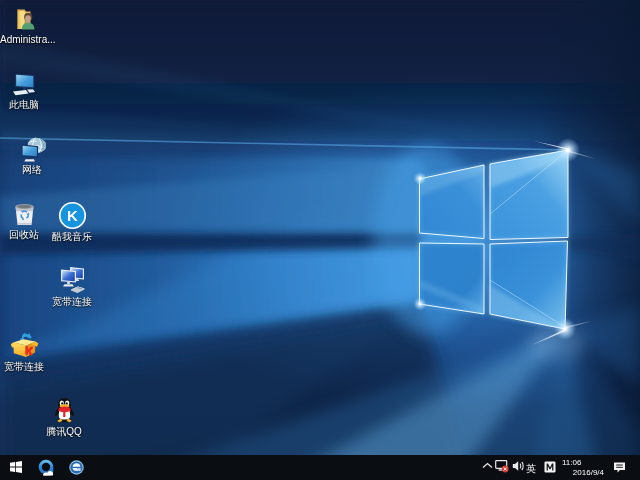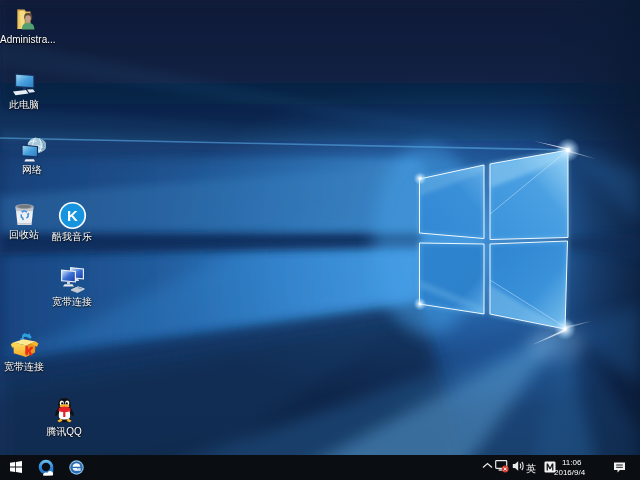--- a/index.html
+++ b/index.html
@@ -329,19 +329,19 @@
 <svg class="tb" style="right:115px;top:5px;" width="13" height="12" viewBox="0 0 13 12">
 <path d="M0.8,4 L3,4 L6.2,1.3 L6.2,10.7 L3,8 L0.8,8 Z" fill="#e8e8e8"></path>
 <path d="M8,3.6 C9,4.7 9,7.3 8,8.4 M9.8,2 C11.6,3.8 11.6,8.2 9.8,10" stroke="#e8e8e8" stroke-width="1.1" fill="none"></path>
 </svg>
 <div class="trtxt" style="right:104px;top:7px;font-size:10px;">英</div>
 <svg class="tb" style="right:84px;top:6px;" width="12" height="12" viewBox="0 0 12 12">
 <rect x="0.5" y="0.5" width="11" height="11" rx="1.2" fill="#f2f2f2"></rect>
 <path d="M2.6,9.5 L2.6,2.5 L4,2.5 L6,6.4 L8,2.5 L9.4,2.5 L9.4,9.5 L8.1,9.5 L8.1,5.2 L6.5,8.3 L5.5,8.3 L3.9,5.2 L3.9,9.5 Z" fill="#15181c"></path>
 </svg>
 <div class="trtxt" style="right:38px;top:3px;width:40px;text-align:left;">11:06</div>
-<div class="trtxt" style="right:36px;top:13px;width:50px;text-align:left;">2016/9/4</div>
+<div class="trtxt" style="right:36px;top:13px;width:50px;text-align:right;">2016/9/4</div>
 <svg class="tb" style="right:14px;top:6px;" width="13" height="13" viewBox="0 0 13 13">
 <path d="M1,1.5 L12,1.5 L12,9 L7,9 L4.5,11.4 L4.5,9 L1,9 Z" fill="#f2f2f2"></path>
 <path d="M3.2,4 L9.8,4 M3.2,6.3 L9.8,6.3" stroke="#15181c" stroke-width="1"></path>
 </svg>
 </div>
 </div>
 
 </body></html>

